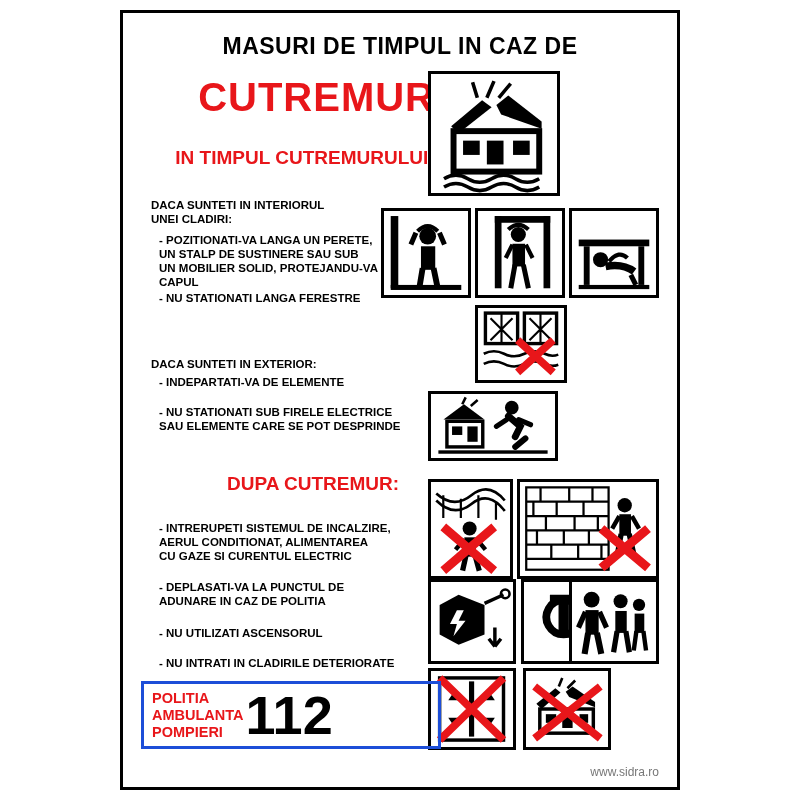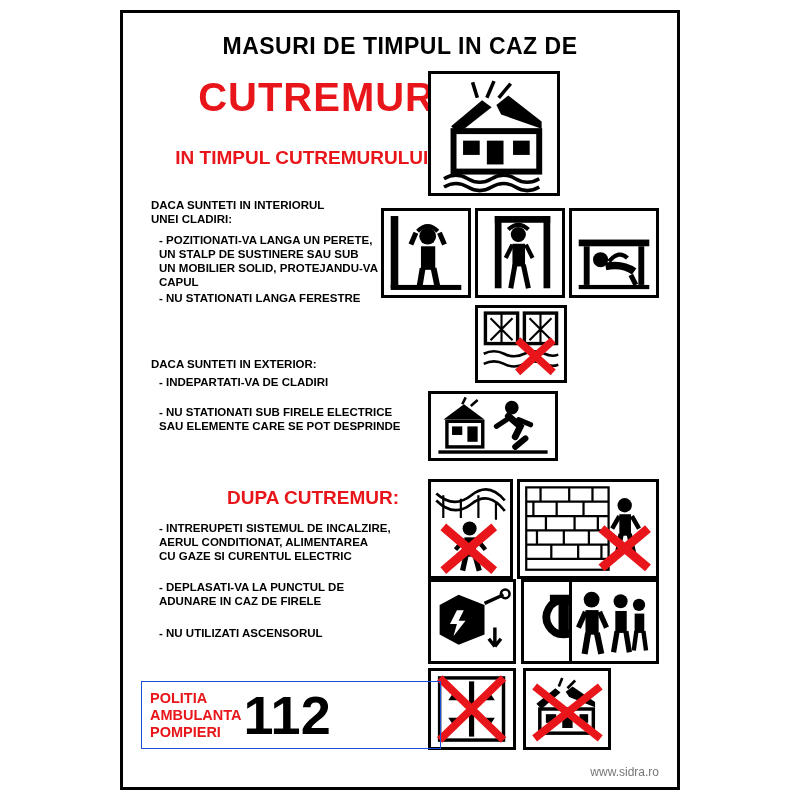--- a/index.html
+++ b/index.html
@@ -58,21 +58,20 @@
   }
   .subtitle-after {
     position: absolute;
     left: 40px;
     top: 460px;
     width: 300px;
     text-align: center;
     font-size: 19px;
     font-weight: bold;
     color: #e8161a;
-    margin-top: 14px;
   }
   
   .txt {
     position: absolute;
     font-size: 11.5px;
     font-weight: bold;
     line-height: 14px;
     color: #000;
     white-space: pre-line;
   }
@@ -86,21 +85,21 @@
   #blk-after-2      { left: 36px; top: 567px; width: 280px; }
   #blk-after-3      { left: 36px; top: 613px; width: 280px; }
   #blk-after-4      { left: 36px; top: 643px; width: 280px; }
   
   #emergency {
     position: absolute;
     left: 18px;
     top: 668px;
     width: 300px;
     height: 68px;
-    border: 1px solid #1d4ed8;
+    border: 3px solid #1d4ed8;
     box-sizing: border-box;
     display: flex;
     align-items: center;
   }
   #emergency .labels {
     font-size: 14.5px;
     font-weight: bold;
     color: #e8161a;
     line-height: 17px;
     padding-left: 8px;
@@ -141,32 +140,33 @@
 
   <div class="txt" id="blk-inside-head">DACA SUNTETI IN INTERIORUL
 UNEI CLADIRI:</div>
   <div class="txt" id="blk-inside-body">- POZITIONATI-VA LANGA UN PERETE,
 UN STALP DE SUSTINERE SAU SUB
 UN MOBILIER SOLID, PROTEJANDU-VA
 CAPUL</div>
   <div class="txt" id="blk-inside-wind">- NU STATIONATI LANGA FERESTRE</div>
 
   <div class="txt" id="blk-outside-head">DACA SUNTETI IN EXTERIOR:</div>
-  <div class="txt" id="blk-outside-1">- INDEPARTATI-VA DE CLADIRI</div>
+  <div class="txt" id="blk-outside-1">- INDEPARTATI-VA DE ELEMENTE</div>
   <div class="txt" id="blk-outside-2">- NU STATIONATI SUB FIRELE ELECTRICE
 SAU ELEMENTE CARE SE POT DESPRINDE</div>
 
   <div class="subtitle-after">DUPA CUTREMUR:</div>
 
   <div class="txt" id="blk-after-1">- INTRERUPETI SISTEMUL DE INCALZIRE,
 AERUL CONDITIONAT, ALIMENTAREA
 CU GAZE SI CURENTUL ELECTRIC</div>
   <div class="txt" id="blk-after-2">- DEPLASATI-VA LA PUNCTUL DE
-ADUNARE IN CAZ DE FIRELE</div>
+ADUNARE IN CAZ DE POLITIA</div>
   <div class="txt" id="blk-after-3">- NU UTILIZATI ASCENSORUL</div>
+  <div class="txt" id="blk-after-4">- NU INTRATI IN CLADIRILE DETERIORATE</div>
 
   <div class="pic" style="left:305px; top:58px; width:132px; height:125px;">
     <svg viewBox="0 0 100 100">
       <polygon points="14,44 40,22 48,28 20,50" fill="#000"></polygon>
       <polygon points="52,26 62,18 90,40 90,46 56,34" fill="#000"></polygon>
       <rect x="16" y="48" width="72" height="34" fill="none" stroke="#000" stroke-width="5"></rect>
       <rect x="24" y="56" width="14" height="12" fill="#000"></rect>
       <rect x="44" y="56" width="14" height="20" fill="#000"></rect>
       <rect x="66" y="56" width="14" height="12" fill="#000"></rect>
       <path d="M8 88 q10 -6 20 0 q10 6 20 0 q10 -6 20 0 q10 6 20 0" fill="none" stroke="#000" stroke-width="3"></path>

